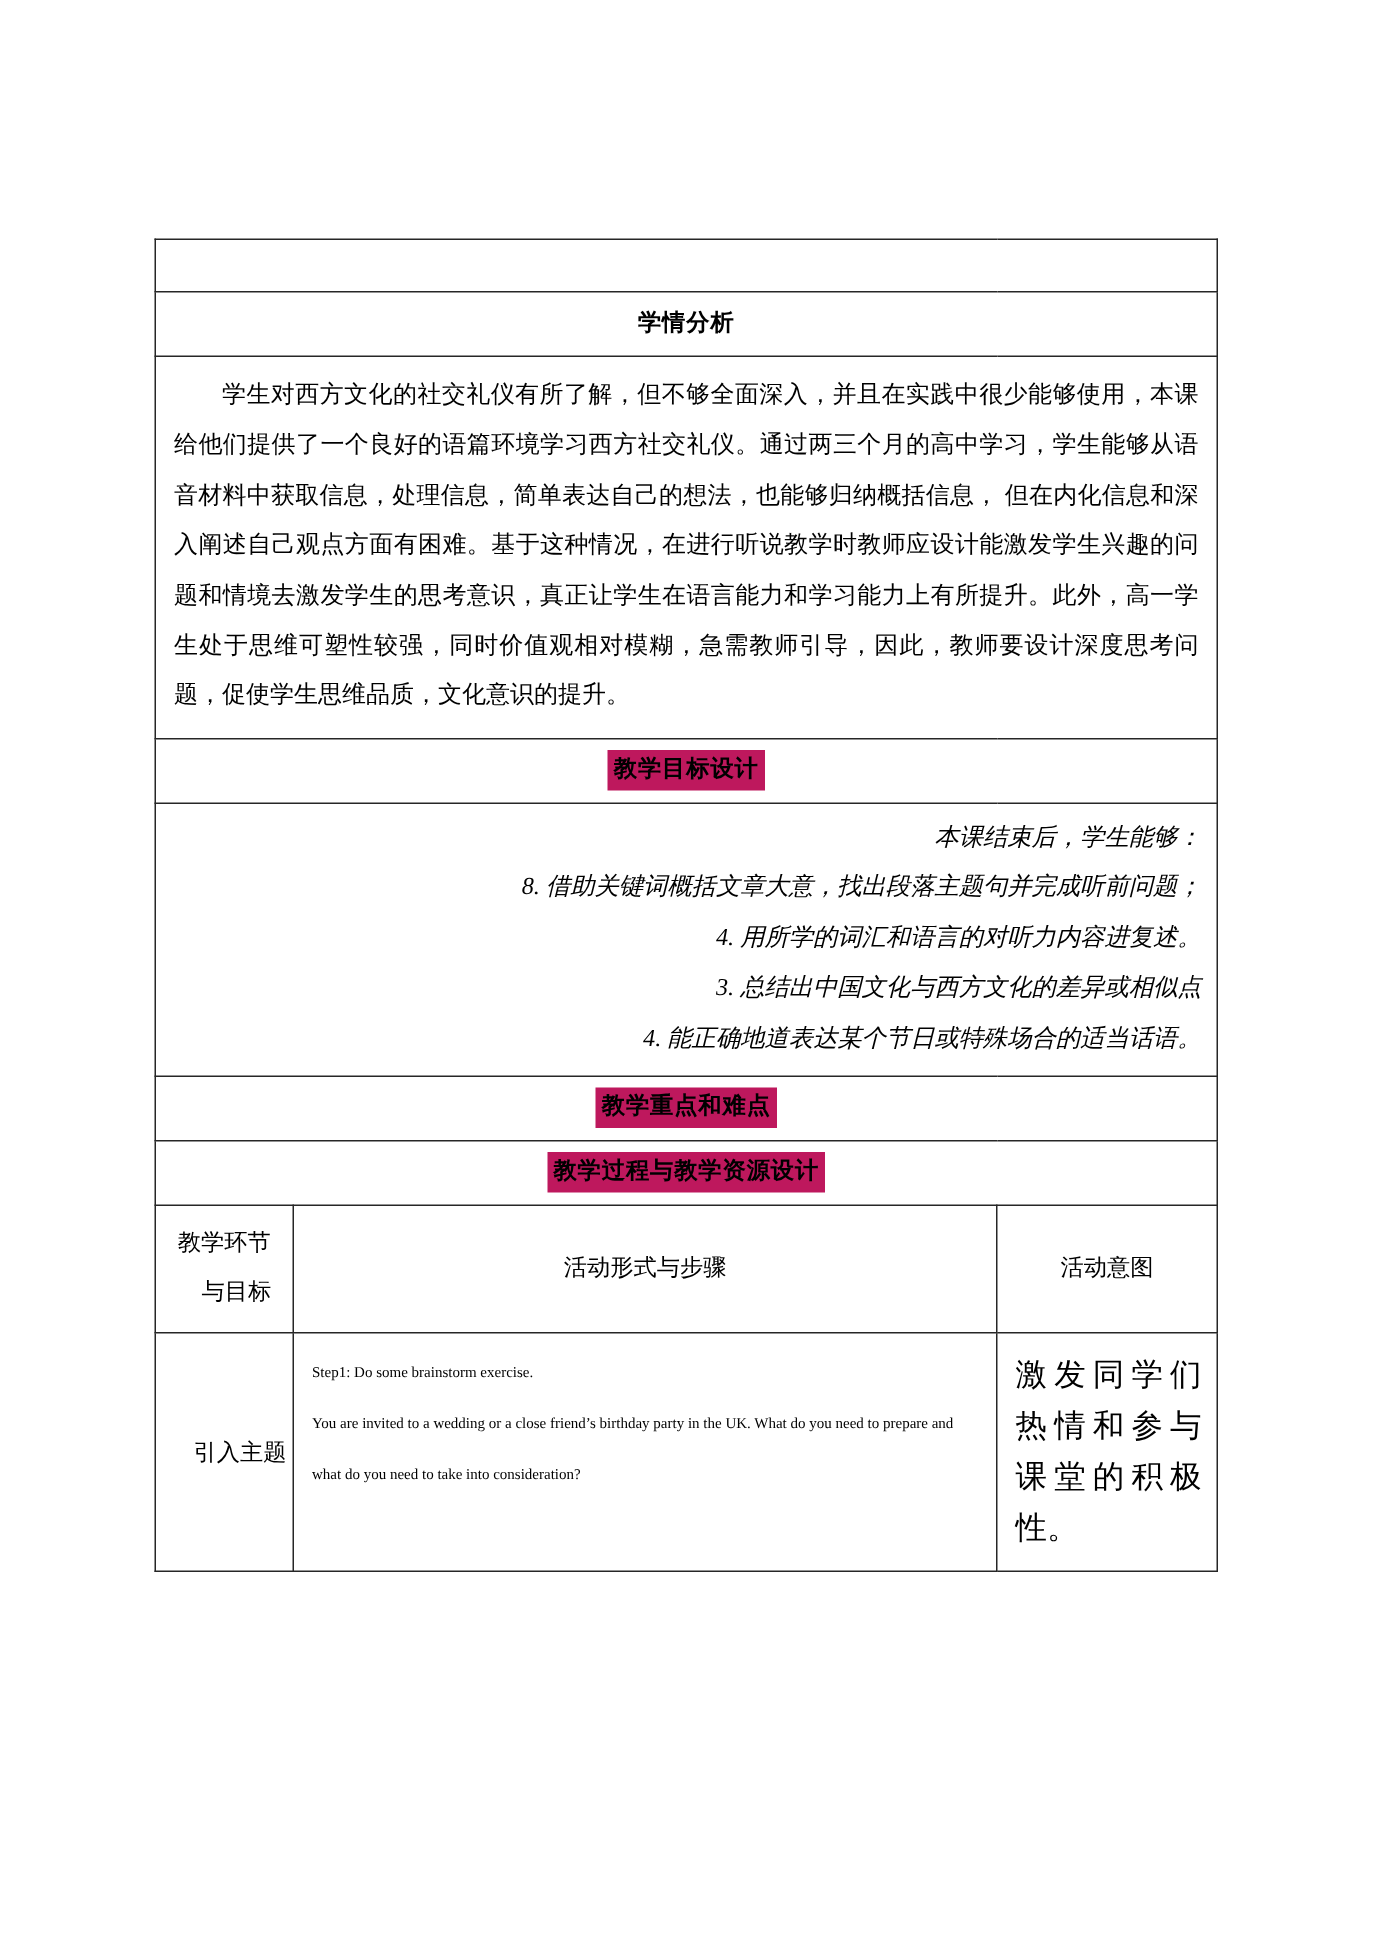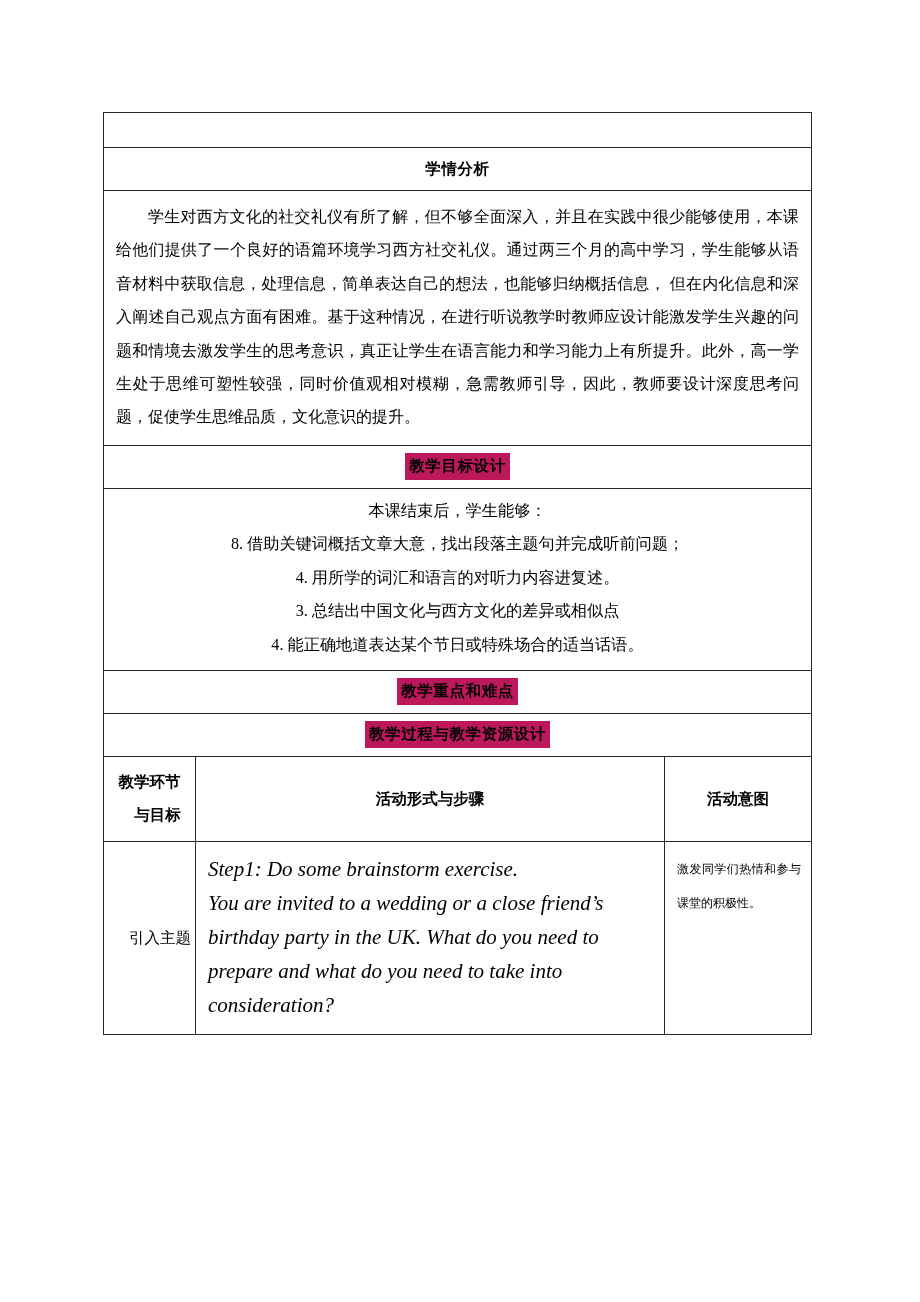--- a/index.html
+++ b/index.html
@@ -13,20 +13,21 @@
     font-family: "Liberation Serif", "DejaVu Serif", serif;
     color: #000000;
     overflow: hidden;
   }
 
   .page {
     position: relative;
     width: 920px;
     height: 950px;
     background: #ffffff;
+    margin-top: 47px;
   }
 
   .doc-table {
     position: absolute;
     left: 103px;
     top: 112px;
     width: 708px;
     border-collapse: collapse;
     table-layout: fixed;
   }
@@ -75,33 +76,33 @@
   }
 
   
   .listcell {
     padding: 6px 10px 8px 10px !important;
   }
   .listcell p {
     margin: 0;
     font-size: 16.2px;
     line-height: 33.5px;
-    text-align: center;
+    text-align: right;
+    font-style: italic;
   }
   .listcell p.indent1 {
     padding-left: 10px;
   }
 
   
   .sched-head td {
     text-align: center;
     font-size: 15.5px;
     line-height: 33px;
     padding: 8px 4px 10px 4px !important;
-    font-weight: bold;
   }
   .sched-head .two-line {
     display: block;
   }
   .sched-head .two-line .l2 {
     display: block;
     padding-left: 16px;
   }
 
   .sched-body .stage {
@@ -109,32 +110,31 @@
     font-size: 15.5px;
     padding: 4px 4px !important;
     vertical-align: middle;
   }
   .sched-body .steps {
     padding: 10px 12px 12px 12px !important;
     vertical-align: top;
   }
   .sched-body .steps p {
     margin: 0;
-    font-size: 21px;
+    font-size: 10px;
     line-height: 34px;
     text-align: left;
-    font-style: italic;
   }
   .sched-body .intent {
     padding: 10px 10px 12px 12px !important;
     vertical-align: top;
   }
   .sched-body .intent p {
     margin: 0;
-    font-size: 12px;
+    font-size: 21px;
     line-height: 34px;
     text-align: justify;
     text-justify: inter-ideograph;
     text-align-last: left;
   }
 </style>
 </head>
 <body>
 
 <div class="page">

